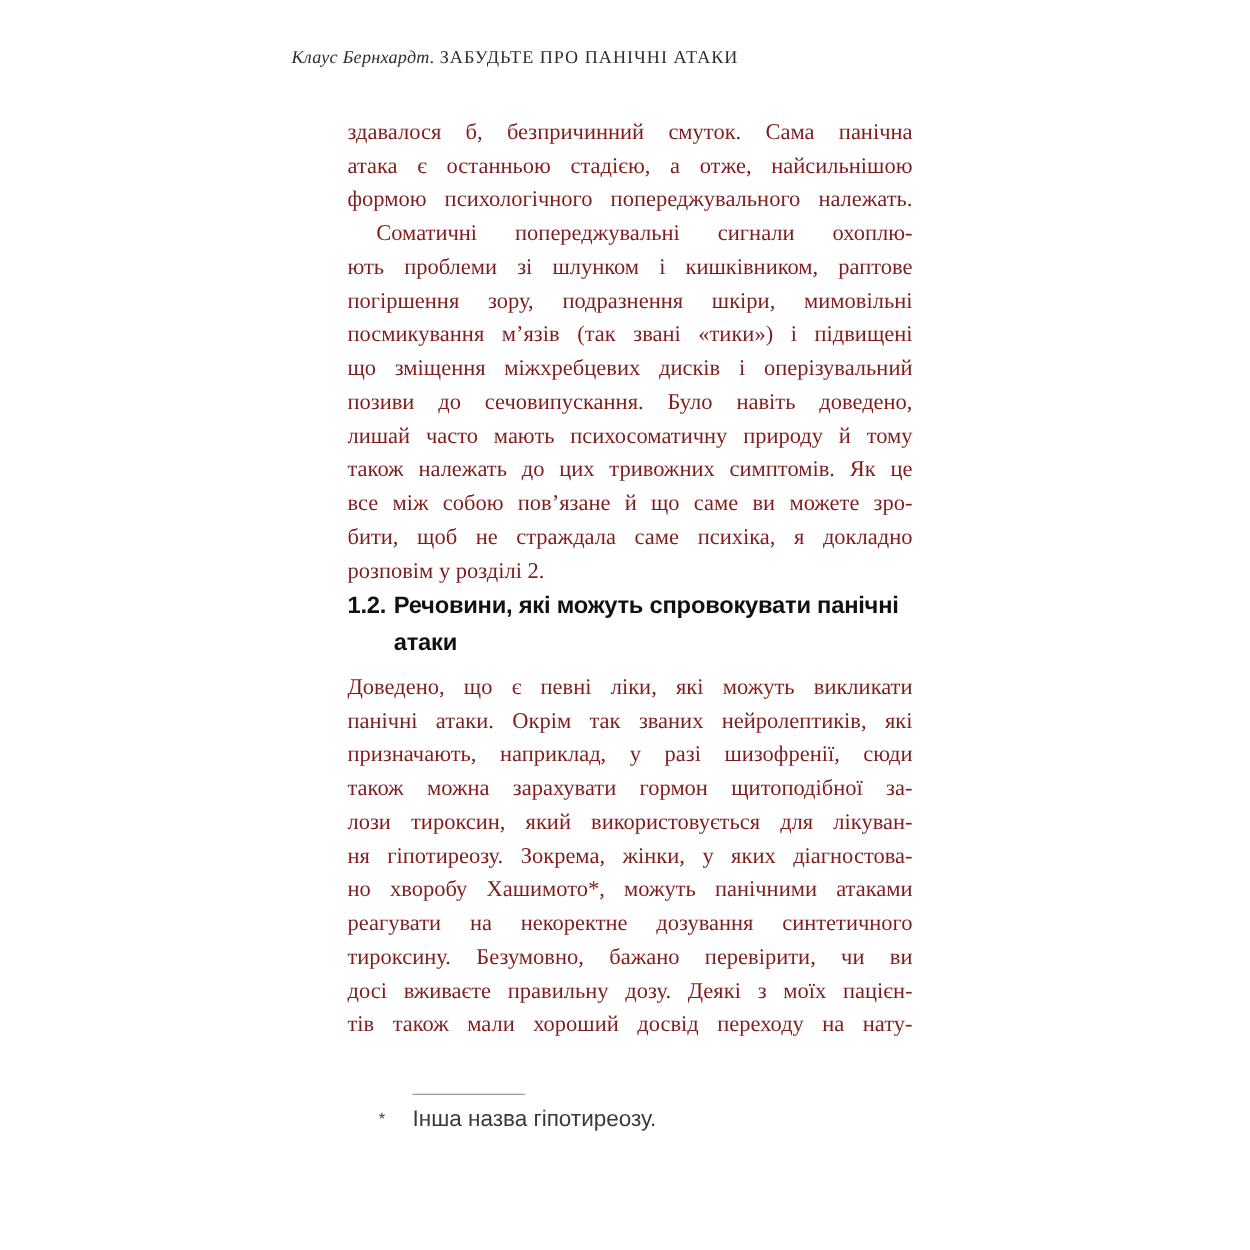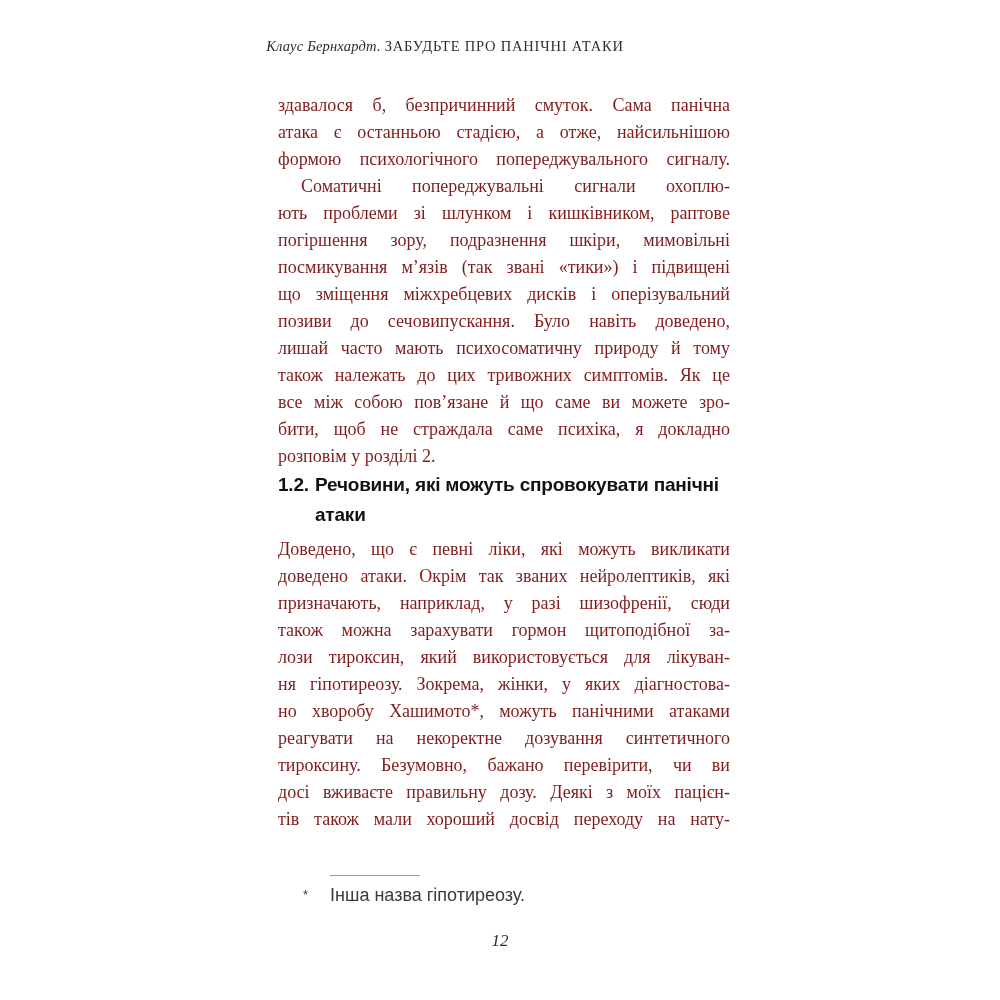--- a/index.html
+++ b/index.html
@@ -17,21 +17,20 @@
   }
 
   
   .running-head {
     position: absolute;
     top: 38px; left: 0; width: 824px;
     text-align: center;
     font-size: 14.5px;
     color: #2e2e2e;
     letter-spacing: 0.4px;
-    padding-left: 33px;
   }
   .running-head .author { font-style: italic; letter-spacing: 0.2px; }
   .running-head .book-title { letter-spacing: 0.8px; }
 
   
   .text-column {
     position: absolute;
     left: 278px; top: 92px;
     width: 452px;
   }
@@ -105,21 +104,21 @@
     <span> </span>
     <span class="book-title">ЗАБУДЬТЕ ПРО ПАНІЧНІ АТАКИ</span>
   </div>
 
   <div class="text-column">
 
     <div>
         <div class="para">
           <div class="line">здавалося б, безпричинний смуток. Сама панічна</div>
           <div class="line">атака є останньою стадією, а отже, найсильнішою</div>
-          <div class="line">формою психологічного попереджувального сигналу.</div>
+          <div class="line">формою психологічного попереджувального належать.</div>
         </div>
         <div class="para">
           <div class="line indent">Соматичні попереджувальні сигнали охоплю-</div>
           <div class="line">ють проблеми зі шлунком і кишківником, раптове</div>
           <div class="line">погіршення зору, подразнення шкіри, мимовільні</div>
           <div class="line">посмикування м’язів (так звані «тики») і підвищені</div>
           <div class="line">що зміщення міжхребцевих дисків і оперізувальний</div>
           <div class="line">позиви до сечовипускання. Було навіть доведено,</div>
           <div class="line">лишай часто мають психосоматичну природу й тому</div>
           <div class="line">також належать до цих тривожних симптомів. Як це</div>
@@ -132,21 +131,21 @@
     <div class="section-heading">
       <div>
         <span class="h-num">1.2.</span><span>Речовини, які можуть спровокувати панічні</span>
       </div>
       <div class="h-line2">атаки</div>
     </div>
 
     <div>
         <div class="para">
           <div class="line">Доведено, що є певні ліки, які можуть викликати</div>
-          <div class="line">доведено атаки. Окрім так званих нейролептиків, які</div>
+          <div class="line">панічні атаки. Окрім так званих нейролептиків, які</div>
           <div class="line">призначають, наприклад, у разі шизофренії, сюди</div>
           <div class="line">також можна зарахувати гормон щитоподібної за-</div>
           <div class="line">лози тироксин, який використовується для лікуван-</div>
           <div class="line">ня гіпотиреозу. Зокрема, жінки, у яких діагностова-</div>
           <div class="line">но хворобу Хашимото*, можуть панічними атаками</div>
           <div class="line">реагувати на некоректне дозування синтетичного</div>
           <div class="line">тироксину. Безумовно, бажано перевірити, чи ви</div>
           <div class="line">досі вживаєте правильну дозу. Деякі з моїх пацієн-</div>
           <div class="line">тів також мали хороший досвід переходу на нату-</div>
         </div>
@@ -155,15 +154,14 @@
   </div>
 
   <div class="footnote">
     <div class="footnote-rule"></div>
     <div class="footnote-row">
       <div class="fn-marker">*</div>
       <div class="fn-text">Інша назва гіпотиреозу.</div>
     </div>
   </div>
 
-  <div class="page-number">12</div>
 
 </div>
 
 </body></html>

